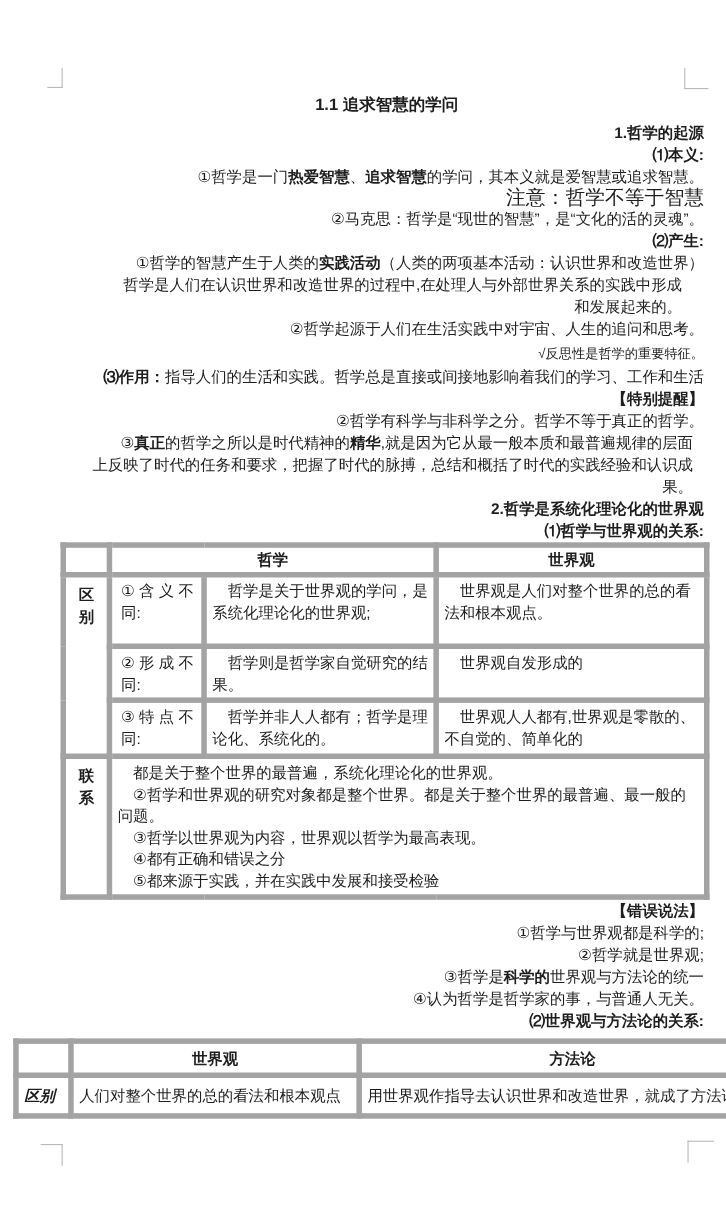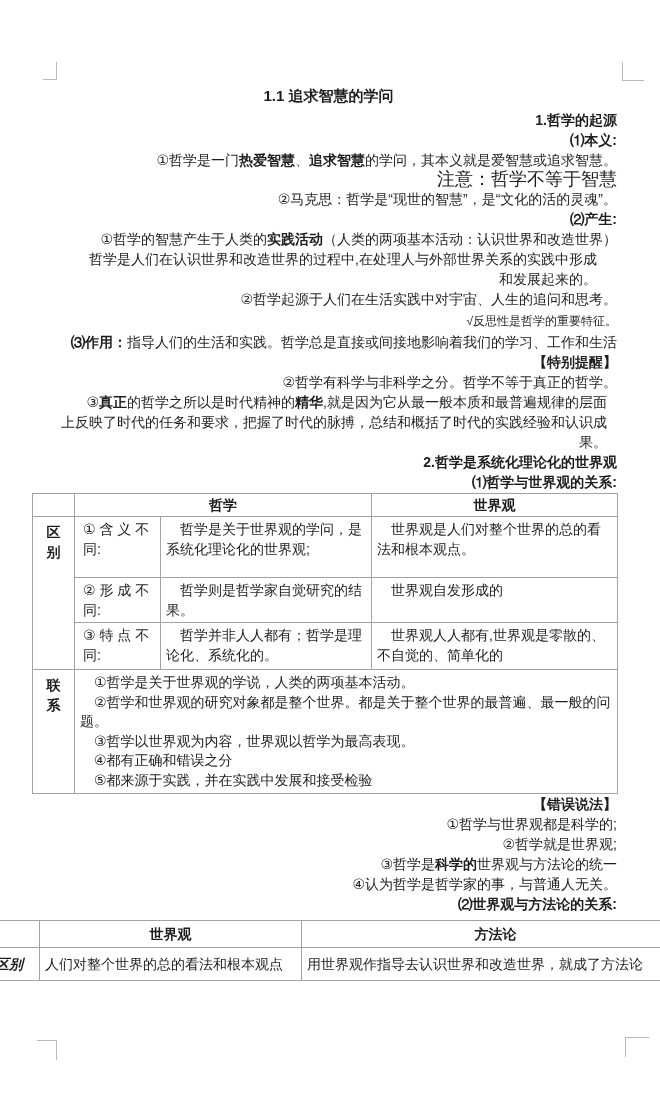--- a/index.html
+++ b/index.html
@@ -1,37 +1,37 @@
 <!DOCTYPE html>
 <html><head>
 <meta charset="utf-8">
 <style>
   html,body{margin:0;padding:0;}
   body{
     width:660px;height:1111px;background:#ffffff;overflow:hidden;position:relative;
     font-family:"Liberation Sans","DejaVu Sans",sans-serif;color:#1e1e1e;
   }
-  .content{position:absolute;left:40px;top:86px;width:577px;}
+  .content{position:absolute;left:63px;top:86px;width:577px;}
   p{margin:0;font-size:14px;line-height:20px;text-align:right;}
   .b{font-weight:bold;}
   .title{font-size:15px;font-weight:bold;text-align:center;line-height:20px;margin-bottom:4px;}
   .h1{font-weight:bold;}
   .ind1{margin-left:14px;}
   .ind2{margin-left:28px;}
   .remindT{margin-left:22px;font-weight:bold;}
   .remindI{margin-left:33px;}
   .engels{margin-left:29px;}
   .note{margin-left:50px;font-size:18px;line-height:19px;}
   .check{margin-left:50px;font-size:12px;line-height:22px;margin-top:1px;}
   .hang1{text-indent:43px;padding-right:20px;}
   .hang2{text-indent:46px;padding-right:10px;}
   .wrongT{margin-left:8px;font-weight:bold;}
   .wrongI{margin-left:3px;}
   table{border-collapse:collapse;font-size:14px;table-layout:fixed;}
-  td{border:1px solid #a3a3a3;vertical-align:top;padding:2px 5px;line-height:20px;}
+  td{border:5px solid #a3a3a3;vertical-align:top;padding:2px 5px;line-height:20px;}
   .t1{width:585px;margin-left:-8px;margin-top:1px;}
   .t1 .hd{font-weight:bold;text-align:center;height:20px;padding:1px;}
   .t1 .side{font-weight:bold;text-align:center;white-space:pre-line;padding-top:5px;}
   .t1 .lab{white-space:pre-line;padding-left:8px;}
   .ti{text-indent:14px;}
   .linkcell div{text-indent:14px;line-height:19.5px;}
   .linkcell{padding:3px 5px;}
   .t2{width:700px;margin-left:-51px;margin-top:6px;}
   .t2 td{vertical-align:middle;}
   .t2 .hd{font-weight:bold;text-align:center;height:22px;}
@@ -106,21 +106,21 @@
     <tr>
       <td class="lab" style="height:42px">③ 特 点 不
 同:</td>
       <td class="ti">哲学并非人人都有；哲学是理论化、系统化的。</td>
       <td class="ti">世界观人人都有,世界观是零散的、不自觉的、简单化的</td>
     </tr>
     <tr>
       <td class="side">联
 系</td>
       <td class="linkcell" colspan="3">
-        <div>①哲学是关于世界观的学说，人类的两项基本活动。</div>
+        <div>都是关于整个世界的最普遍，系统化理论化的世界观。</div>
         <div>②哲学和世界观的研究对象都是整个世界。都是关于整个世界的最普遍、最一般的问题。</div>
         <div>③哲学以世界观为内容，世界观以哲学为最高表现。</div>
         <div>④都有正确和错误之分</div>
         <div>⑤都来源于实践，并在实践中发展和接受检验</div>
       </td>
     </tr>
   </tbody>
     </table>
 
   <p class="wrongT">【错误说法】</p>

